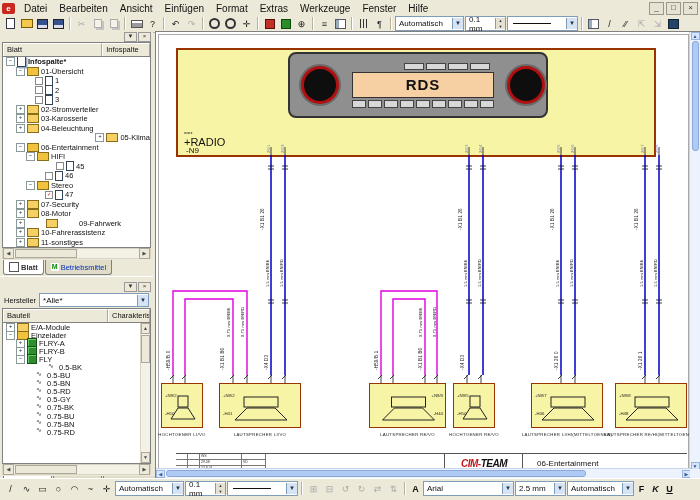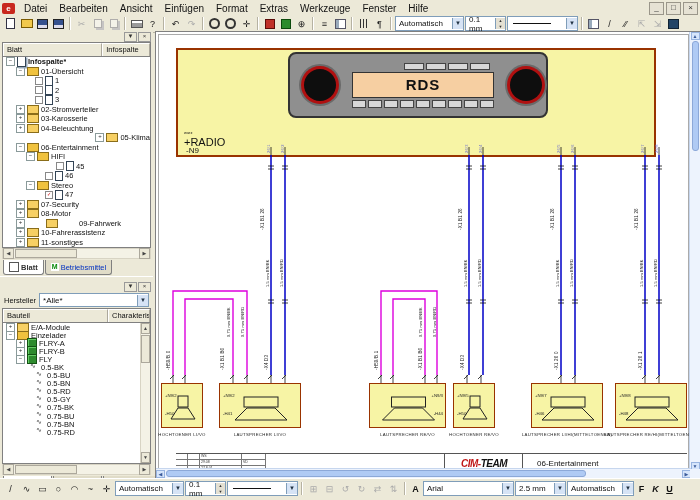--- a/index.html
+++ b/index.html
@@ -402,21 +402,21 @@
             <div class="trow" style="height: 8.1px; padding-left: 13px;">
               <span class="exp">+</span>
               <span class="ti ti-chip"></span>
               <span class="tl">FLRY-B</span>
             </div>
             <div class="trow" style="height: 8.1px; padding-left: 13px;">
               <span class="exp">−</span>
               <span class="ti ti-chip"></span>
               <span class="tl">FLY</span>
             </div>
-            <div class="trow" style="height: 8.1px; padding-left: 17px;">
+            <div class="trow" style="height: 8.1px; padding-left: 35px;">
               <span class="expsp"></span>
               <span class="ti ti-wire"></span>
               <span class="tl">0.5-BK</span>
             </div>
             <div class="trow" style="height: 8.1px; padding-left: 23px;">
               <span class="expsp"></span>
               <span class="ti ti-wire"></span>
               <span class="tl">0.5-BU</span>
             </div>
             <div class="trow" style="height: 8.1px; padding-left: 23px;">

